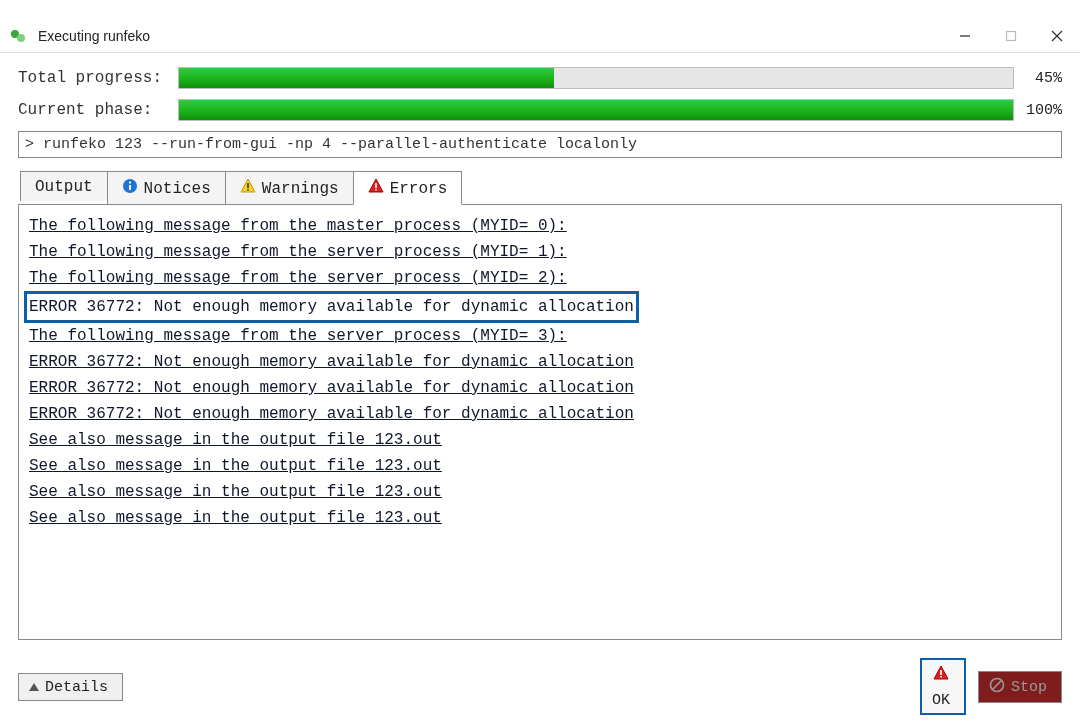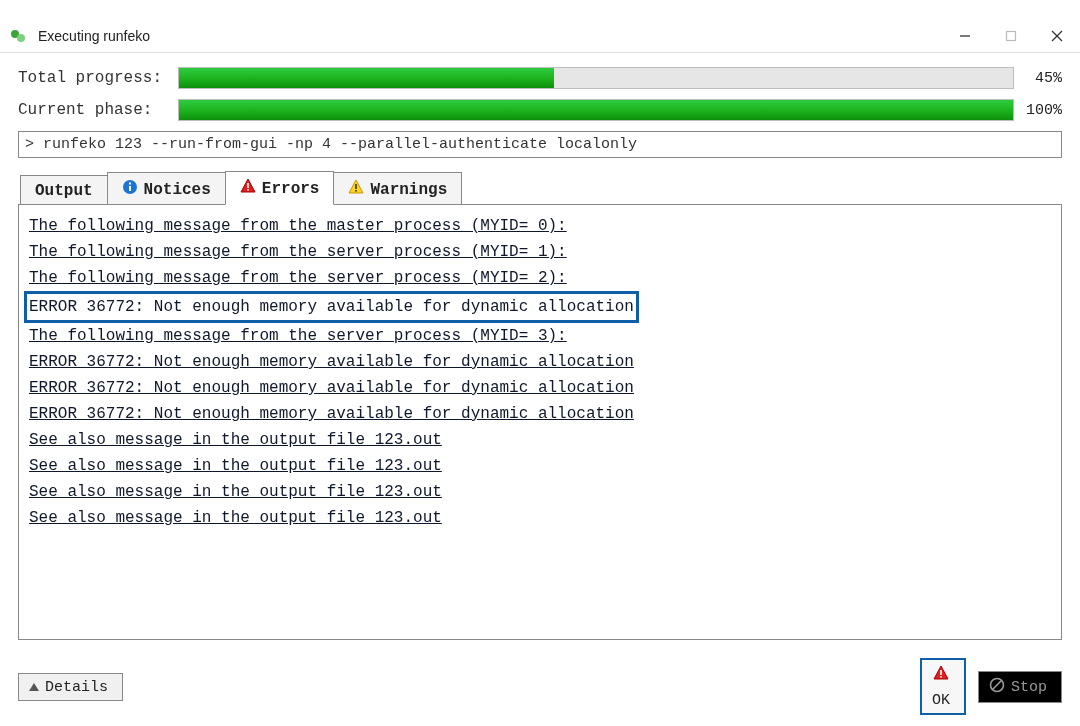--- a/index.html
+++ b/index.html
@@ -77,23 +77,22 @@
     background: #fff;
     font-family: "Courier New", monospace;
     font-size: 15px;
     color: #333;
     padding: 4px 6px;
     margin-top: 6px;
     margin-bottom: 12px;
   }
   .tabs {
     display: flex;
-    align-items: flex-end;
+    align-items: flex-start;
     margin-left: 2px;
-    font-weight: bold;
   }
   .tab {
     display: flex;
     align-items: center;
     gap: 6px;
     padding: 6px 14px 5px 14px;
     border: 1px solid #888;
     border-bottom: none;
     background: #f4f4f4;
     font-family: "Courier New", monospace;
@@ -143,21 +142,21 @@
     font-size: 15px;
     color: #222;
   }
   .btn.primary {
     border: 2px solid #0f5fa8;
     background: #f7f7f7;
     flex-direction: column;
   }
   .btn.disabled {
     color: #999;
-    background: #000000;
+    background: #7f1d1d;
     font-family: Liberation Mono, monospace;
   }
   .spacer { flex: 1; }
   .tri-up {
     width: 0; height: 0;
     border-left: 5px solid transparent;
     border-right: 5px solid transparent;
     border-bottom: 8px solid #555;
     display: inline-block;
   }
@@ -221,40 +220,40 @@
     <div class="tab">
       <span>
         <svg class="ico16" viewBox="0 0 16 16">
             <circle cx="8" cy="8" r="7" fill="#1e73d6"></circle>
             <rect x="7" y="7" width="2" height="5" fill="#fff"></rect>
             <rect x="7" y="3.5" width="2" height="2" fill="#fff"></rect>
           </svg>
       </span>
       <span>Notices</span>
     </div>
+    <div class="tab">
+      <span>
+        <svg class="ico16" viewBox="0 0 16 16">
+            <polygon points="8,1 15,14 1,14" fill="#ffd21f" stroke="#c79a00" stroke-width="1"></polygon>
+            <rect x="7.2" y="5" width="1.6" height="5" fill="#333"></rect>
+            <rect x="7.2" y="11" width="1.6" height="1.6" fill="#333"></rect>
+          </svg>
+      </span>
+      <span>Warnings</span>
+    </div>
     <div class="tab active">
       <span>
         <svg class="ico16" viewBox="0 0 16 16">
             <polygon points="8,1 15,14 1,14" fill="#e02020" stroke="#a00" stroke-width="1"></polygon>
             <rect x="7.2" y="5" width="1.6" height="5" fill="#fff"></rect>
             <rect x="7.2" y="11" width="1.6" height="1.6" fill="#fff"></rect>
           </svg>
       </span>
       <span>Errors</span>
     </div>
-    <div class="tab">
-      <span>
-        <svg class="ico16" viewBox="0 0 16 16">
-            <polygon points="8,1 15,14 1,14" fill="#ffd21f" stroke="#c79a00" stroke-width="1"></polygon>
-            <rect x="7.2" y="5" width="1.6" height="5" fill="#333"></rect>
-            <rect x="7.2" y="11" width="1.6" height="1.6" fill="#333"></rect>
-          </svg>
-      </span>
-      <span>Warnings</span>
-    </div>
   </div>
 
   <div class="output-pane" id="output-pane">
       <div class="err-line">The following message from the master process (MYID= 0):</div>
       <div class="err-line">The following message from the server process (MYID= 1):</div>
       <div class="err-line">The following message from the server process (MYID= 2):</div>
       <div class="err-line"><span class="highlight-box">ERROR 36772: Not enough memory available for dynamic allocation</span></div>
       <div class="err-line">The following message from the server process (MYID= 3):</div>
       <div class="err-line">ERROR 36772: Not enough memory available for dynamic allocation</div>
       <div class="err-line">ERROR 36772: Not enough memory available for dynamic allocation</div>

